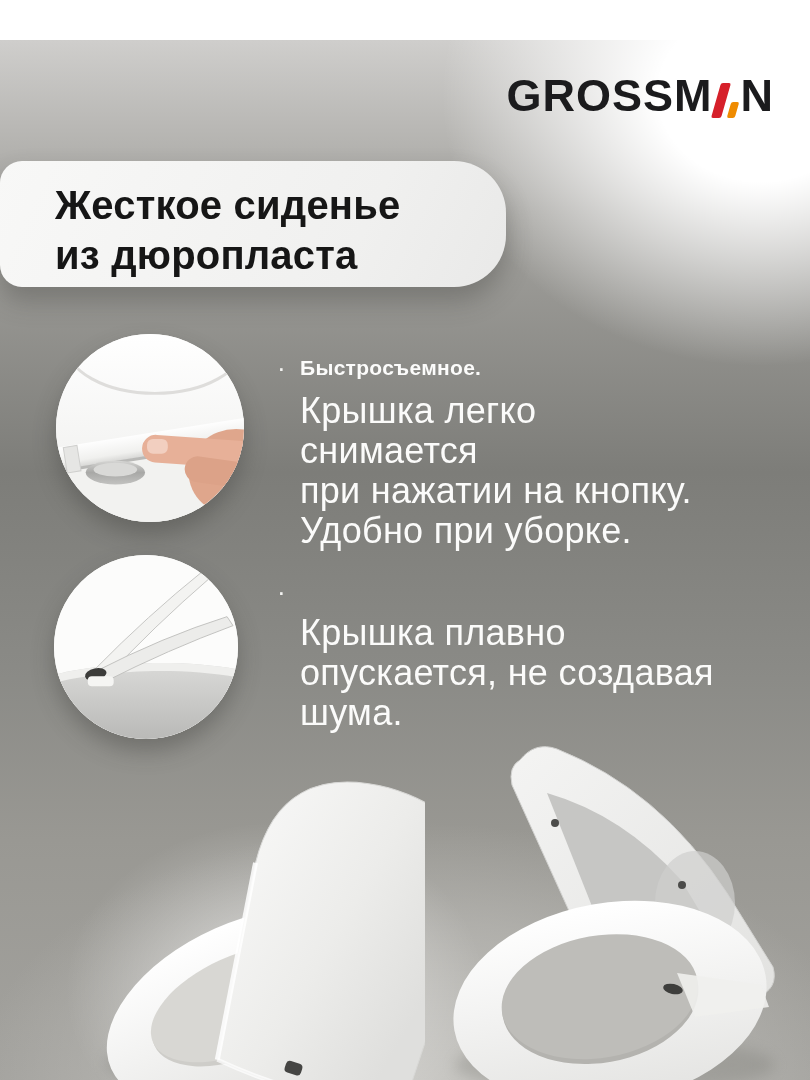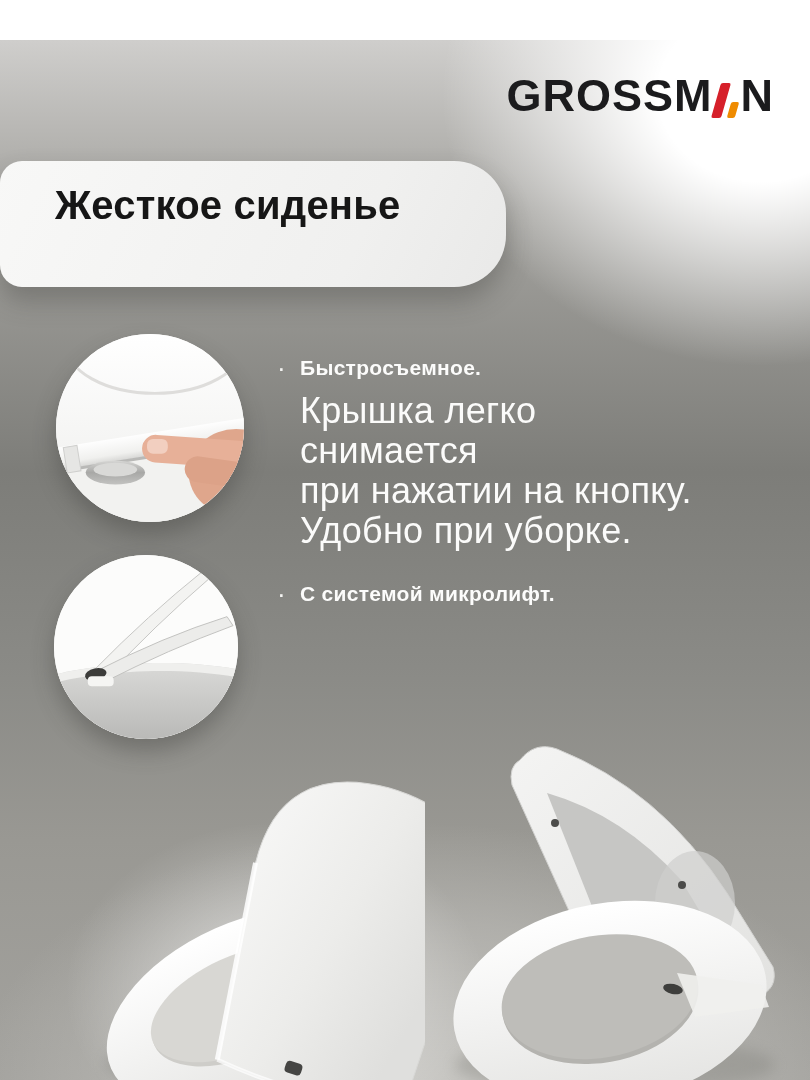--- a/index.html
+++ b/index.html
@@ -71,20 +71,21 @@
 
   <div class="logo">
     <span>GROSSM</span>
     <span class="logo-slash red" style="background:#d6202a;"></span>
     <span class="logo-slash orange" style="background:#ef8b00;"></span>
     <span>N</span>
   </div>
 
   <div class="title-card">
     <div class="line">Жесткое сиденье</div>
+    <div class="line">из дюропласта</div>
   </div>
 
   <div class="circle-photo c1">
     <svg viewBox="0 0 190 190">
       <defs>
         <linearGradient id="c1bg" x1="0" y1="0" x2="0" y2="1">
           <stop offset="0" stop-color="#ffffff"></stop>
             <stop offset="1" stop-color="#ededeb"></stop>
         </linearGradient>
         <linearGradient id="c1band" x1="0" y1="0" x2="0" y2="1">
@@ -145,22 +146,24 @@
         <path d="M 40 118 Q 110 82 174 62 L 180 71 Q 115 95 50 128 Z" fill="#ececea" stroke="#c2c2c0" stroke-width="1"></path>
       </g>
       <ellipse cx="42" cy="120" rx="11" ry="6" fill="#3c3c3a" transform="rotate(-12 42 120)"></ellipse>
       <rect x="34" y="122" width="26" height="10" rx="4" fill="#f5f5f3"></rect>
     </svg>
   </div>
 
   <div class="feature-text f2">
     <div class="feature-title-row">
       <span class="bullet">·</span>
-      <span class="feature-title">С системой микролифт.</span>
     </div>
+    <div class="feature-body">Крышка плавно
+опускается, не создавая
+шума.</div>
   </div>
 
   <div class="product left">
     <svg viewBox="0 0 340 350">
       <defs>
         <linearGradient id="lpLid" x1="0" y1="0" x2="1" y2="0.4">
           <stop offset="0" stop-color="#f7f7f6"></stop>
             <stop offset="0.55" stop-color="#ececea"></stop>
             <stop offset="1" stop-color="#dfdfdd"></stop>
         </linearGradient>

